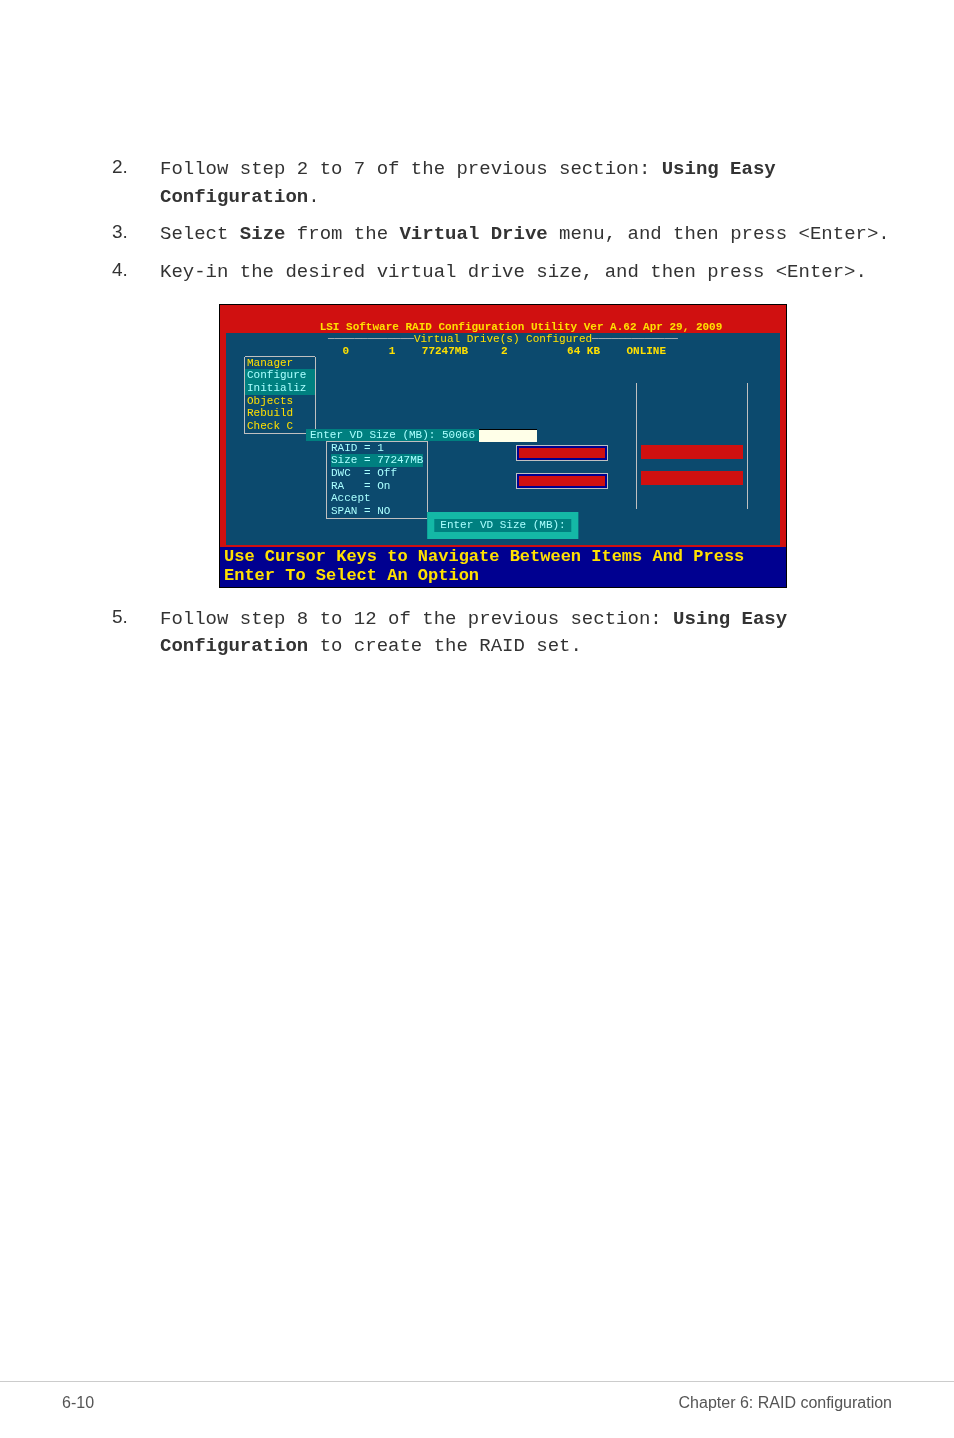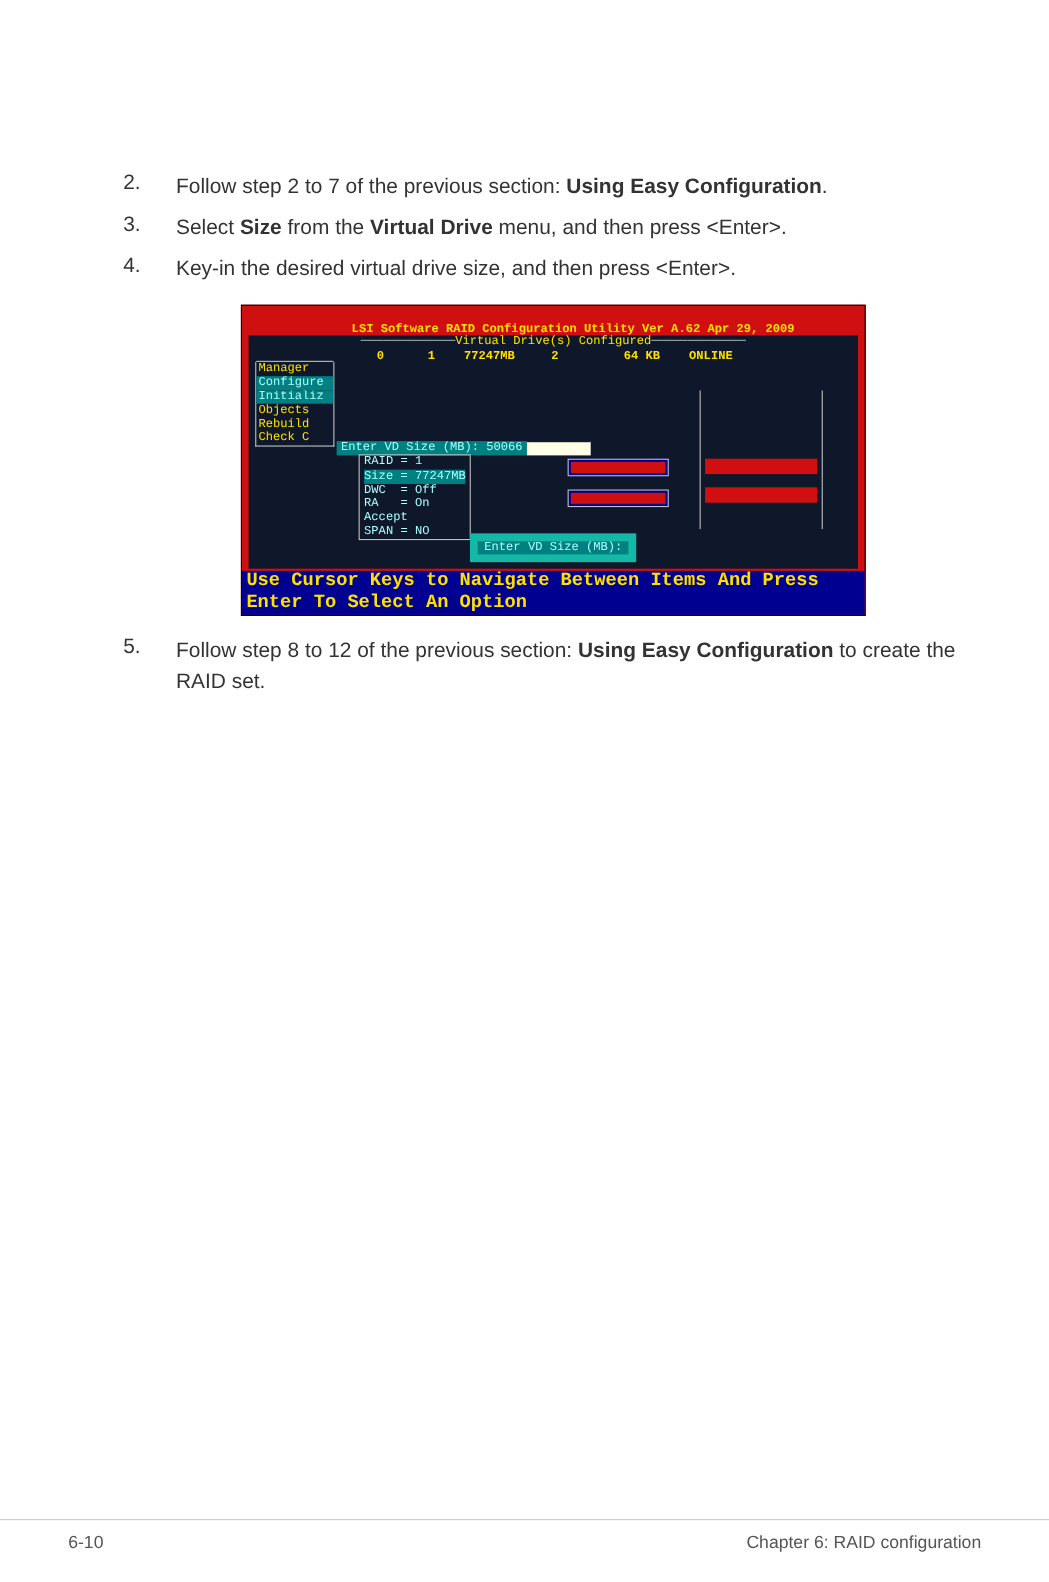--- a/index.html
+++ b/index.html
@@ -23,20 +23,21 @@
     display: flex;
     margin-bottom: 10px;
   }
   .step-num {
     width: 48px;
     flex-shrink: 0;
   }
   .step-text {
     flex: 1;
     line-height: 1.45;
+    font-family: Liberation Mono, monospace;
   }
   .step-text b {
     font-weight: bold;
   }
   .screenshot-wrap {
     margin: 18px 0 18px 0;
     display: flex;
     justify-content: center;
   }
   .screenshot {
@@ -49,21 +50,21 @@
     line-height: 1.15;
   }
   .ss-title {
     color: #ffe000;
     text-align: center;
     padding-top: 16px;
     font-weight: bold;
     margin-left: 36px;
   }
   .body-blue {
-    background: #0f172a;
+    background: #0c4a6e;
     margin: 0 6px 2px 6px;
     padding: 0px 2px 2px 2px;
     position: relative;
     height: 210px;
   }
   .vd-header {
     color: #ffe000;
     text-align: center;
     margin-top: -1px;
   }
@@ -71,21 +72,21 @@
     color: #c0c0c0;
   }
   .vd-cols {
     color: #ffe000;
     font-weight: bold;
     padding-left: 108px;
     white-space: pre;
   }
   .side-menu {
     position: absolute;
-    left: 6px;
+    left: 18px;
     top: 24px;
     width: 70px;
     border: 1px solid #c0c0c0;
     border-top: none;
     padding: 0;
   }
   .side-menu div {
     color: #ffe000;
     padding: 0 2px;
     white-space: nowrap;

